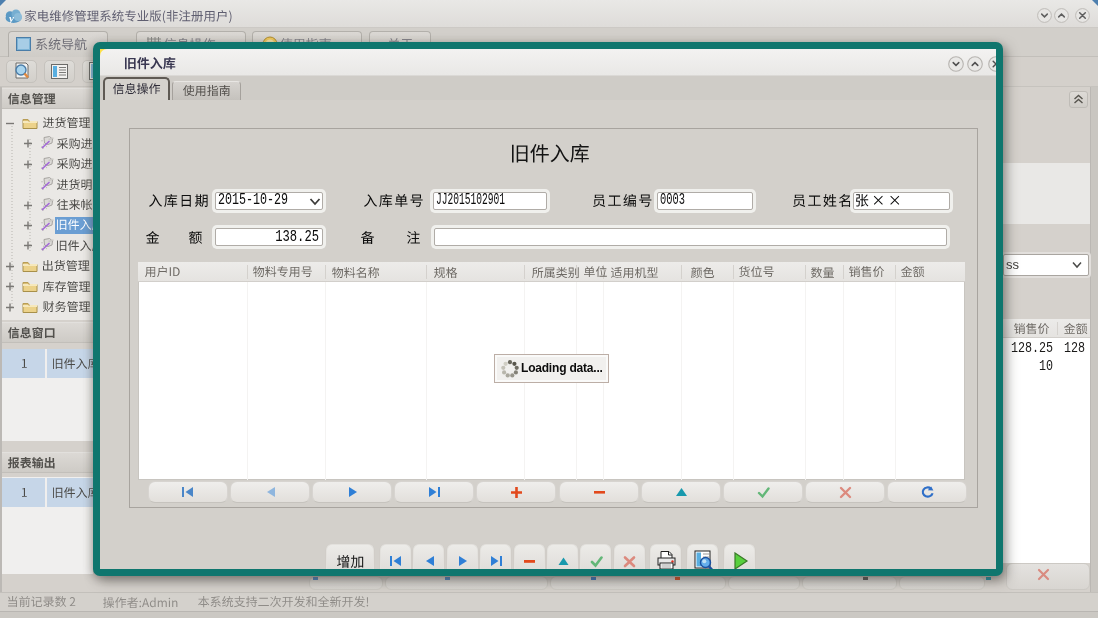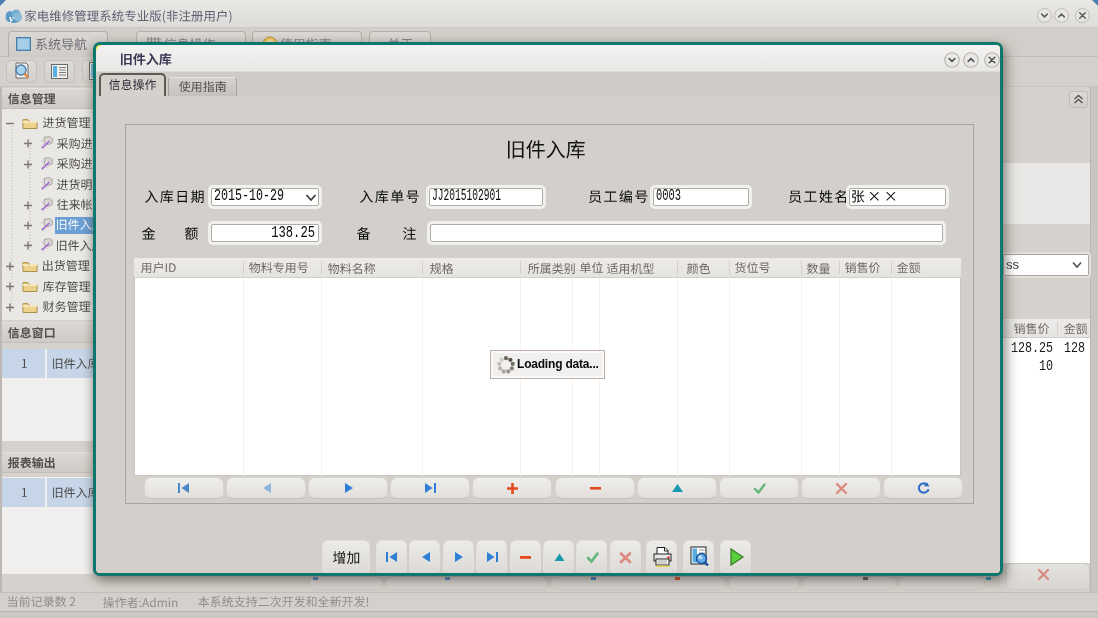--- a/index.html
+++ b/index.html
@@ -296,21 +296,21 @@
     <svg style="position:absolute;left:8.0px;top:596.4px;overflow:visible" width="67.4" height="11.1" viewBox="1.4 -10.1 67.4 11.1">
       <path d="M1.5 -9.2C2.1 -8.4 2.7 -7.2 3.0 -6.4L3.9 -6.8C3.6 -7.6 2.9 -8.7 2.3 -9.6ZM9.6 -9.7C9.3 -8.7 8.6 -7.5 8.1 -6.7L8.9 -6.4C9.4 -7.1 10.1 -8.3 10.6 -9.3ZM1.4 -0.5V0.4H9.5V1.0H10.4V-5.8H6.5V-10.1H5.5V-5.8H1.6V-4.9H9.5V-3.2H2.0V-2.3H9.5V-0.5Z M19.2 -6.2V-1.2H20.1V-6.2ZM21.7 -6.5V-0.2C21.7 0.0 21.6 0.1 21.4 0.1C21.2 0.1 20.6 0.1 19.8 0.0C20.0 0.3 20.1 0.7 20.2 0.9C21.1 0.9 21.7 0.9 22.1 0.8C22.4 0.6 22.6 0.4 22.6 -0.2V-6.5ZM20.7 -10.1C20.4 -9.6 20.0 -8.8 19.5 -8.2H15.9L16.5 -8.4C16.3 -8.9 15.8 -9.6 15.3 -10.1L14.5 -9.8C14.9 -9.3 15.4 -8.7 15.6 -8.2H12.6V-7.4H23.4V-8.2H20.6C20.9 -8.7 21.3 -9.3 21.6 -9.8ZM16.9 -3.6V-2.4H14.2V-3.6ZM16.9 -4.3H14.2V-5.5H16.9ZM13.4 -6.3V0.9H14.2V-1.7H16.9V-0.1C16.9 0.1 16.9 0.1 16.7 0.1C16.5 0.1 16.0 0.1 15.4 0.1C15.5 0.3 15.6 0.7 15.7 0.9C16.5 0.9 17.0 0.9 17.4 0.8C17.7 0.6 17.8 0.4 17.8 -0.1V-6.3Z M25.5 -9.2C26.1 -8.6 27.0 -7.8 27.4 -7.3L28.0 -7.9C27.6 -8.4 26.8 -9.2 26.1 -9.8ZM26.4 0.7V0.7C26.6 0.5 26.9 0.2 28.9 -1.2C28.8 -1.4 28.7 -1.7 28.6 -2.0L27.4 -1.1V-6.3H24.6V-5.4H26.5V-1.1C26.5 -0.5 26.1 -0.1 25.9 0.0C26.1 0.2 26.3 0.5 26.4 0.7ZM29.0 -9.2V-8.3H33.8V-5.3H29.3V-0.7C29.3 0.5 29.7 0.8 31.0 0.8C31.3 0.8 33.5 0.8 33.8 0.8C35.1 0.8 35.4 0.2 35.5 -1.7C35.3 -1.8 34.9 -1.9 34.7 -2.1C34.6 -0.4 34.5 -0.1 33.7 -0.1C33.3 -0.1 31.5 -0.1 31.1 -0.1C30.3 -0.1 30.2 -0.2 30.2 -0.7V-4.4H33.8V-3.8H34.7V-9.2Z M37.6 -3.8C38.4 -3.4 39.3 -2.7 39.8 -2.2L40.4 -2.9C39.9 -3.3 39.0 -3.9 38.2 -4.4ZM37.6 -9.4V-8.6H44.9L44.8 -7.5H38.0V-6.6H44.8L44.7 -5.5H36.8V-4.7H41.5V-2.5C39.8 -1.8 38.0 -1.1 36.8 -0.6L37.3 0.2C38.5 -0.3 40.0 -1.0 41.5 -1.7V-0.0C41.5 0.1 41.5 0.2 41.3 0.2C41.1 0.2 40.4 0.2 39.7 0.2C39.8 0.4 40.0 0.8 40.0 1.0C41.0 1.0 41.6 1.0 41.9 0.9C42.3 0.7 42.4 0.5 42.4 -0.0V-2.8C43.5 -1.3 45.0 -0.1 46.8 0.5C47.0 0.2 47.2 -0.1 47.4 -0.3C46.1 -0.6 45.0 -1.3 44.1 -2.1C44.9 -2.6 45.8 -3.3 46.5 -3.9L45.7 -4.4C45.2 -3.9 44.3 -3.2 43.5 -2.7C43.1 -3.2 42.7 -3.8 42.4 -4.4V-4.7H47.3V-5.5H45.6C45.8 -6.8 45.8 -8.3 45.9 -9.4L45.2 -9.5L45.0 -9.4Z M53.3 -9.9C53.1 -9.4 52.7 -8.7 52.4 -8.3L53.0 -8.0C53.3 -8.4 53.7 -9.0 54.1 -9.5ZM49.1 -9.5C49.4 -9.0 49.7 -8.4 49.8 -7.9L50.5 -8.2C50.4 -8.7 50.1 -9.3 49.7 -9.8ZM52.9 -3.1C52.6 -2.5 52.3 -2.0 51.8 -1.5C51.3 -1.7 50.9 -2.0 50.4 -2.2C50.6 -2.4 50.8 -2.8 51.0 -3.1ZM49.3 -1.8C49.9 -1.6 50.6 -1.3 51.2 -1.0C50.4 -0.4 49.5 -0.1 48.5 0.2C48.6 0.3 48.8 0.6 48.9 0.9C50.0 0.6 51.0 0.1 51.9 -0.6C52.3 -0.4 52.7 -0.1 52.9 0.1L53.5 -0.5C53.2 -0.7 52.9 -0.9 52.5 -1.1C53.1 -1.8 53.6 -2.7 53.9 -3.7L53.4 -3.9L53.3 -3.9H51.3L51.6 -4.5L50.8 -4.6C50.7 -4.4 50.6 -4.1 50.5 -3.9H48.8V-3.1H50.1C49.8 -2.6 49.6 -2.2 49.3 -1.8ZM51.1 -10.1V-7.8H48.6V-7.1H50.8C50.2 -6.3 49.3 -5.6 48.5 -5.2C48.6 -5.1 48.9 -4.7 49.0 -4.5C49.7 -4.9 50.5 -5.6 51.1 -6.3V-4.8H51.9V-6.5C52.5 -6.1 53.2 -5.5 53.5 -5.2L54.0 -5.9C53.7 -6.1 52.7 -6.7 52.1 -7.1H54.4V-7.8H51.9V-10.1ZM55.5 -10.0C55.2 -7.9 54.7 -5.9 53.8 -4.6C54.0 -4.5 54.3 -4.2 54.5 -4.0C54.8 -4.5 55.0 -5.0 55.3 -5.6C55.5 -4.4 55.9 -3.3 56.3 -2.4C55.7 -1.2 54.7 -0.4 53.4 0.3C53.6 0.4 53.8 0.8 53.9 1.0C55.1 0.3 56.1 -0.5 56.8 -1.5C57.4 -0.5 58.1 0.3 59.1 0.9C59.2 0.6 59.5 0.3 59.7 0.1C58.7 -0.4 57.9 -1.3 57.3 -2.4C57.9 -3.6 58.3 -5.1 58.6 -6.9H59.4V-7.8H56.0C56.1 -8.4 56.3 -9.1 56.4 -9.9ZM57.7 -6.9C57.5 -5.5 57.2 -4.3 56.8 -3.3C56.3 -4.4 56.0 -5.6 55.8 -6.9Z M63.2 0.0H68.7V-0.9H66.3C65.9 -0.9 65.3 -0.9 64.9 -0.9C66.9 -2.8 68.3 -4.6 68.3 -6.4C68.3 -7.9 67.3 -9.0 65.8 -9.0C64.6 -9.0 63.9 -8.4 63.2 -7.7L63.8 -7.0C64.3 -7.6 64.9 -8.1 65.6 -8.1C66.7 -8.1 67.2 -7.3 67.2 -6.3C67.2 -4.8 66.0 -3.1 63.2 -0.6Z" fill="#8f8c88"></path>
     </svg>
     <svg style="position:absolute;left:103.0px;top:596.5px;overflow:visible" width="74.4" height="11.1" viewBox="0.4 -10.1 74.4 11.1">
       <path d="M6.3 -8.9H9.1V-7.6H6.3ZM5.5 -9.6V-7.0H9.9V-9.6ZM5.0 -5.8H6.6V-4.4H5.0ZM8.8 -5.8H10.4V-4.4H8.8ZM1.9 -10.1V-7.7H0.6V-6.8H1.9V-4.2C1.4 -4.0 0.9 -3.8 0.4 -3.7L0.7 -2.8L1.9 -3.3V-0.1C1.9 0.0 1.9 0.1 1.7 0.1C1.6 0.1 1.3 0.1 0.9 0.1C1.0 0.3 1.1 0.7 1.1 0.9C1.7 0.9 2.1 0.9 2.4 0.7C2.7 0.6 2.8 0.4 2.8 -0.1V-3.6L3.9 -4.1L3.8 -4.9L2.8 -4.5V-6.8H3.9V-7.7H2.8V-10.1ZM7.3 -3.7V-2.8H4.1V-2.1H6.7C5.9 -1.2 4.6 -0.4 3.3 -0.0C3.5 0.2 3.8 0.5 3.9 0.7C5.1 0.3 6.4 -0.6 7.3 -1.6V1.0H8.1V-1.6C8.9 -0.7 10.0 0.1 11.0 0.6C11.2 0.4 11.4 0.1 11.6 -0.1C10.5 -0.5 9.4 -1.2 8.7 -2.1H11.4V-2.8H8.1V-3.7H11.1V-6.4H8.0V-3.7H7.4V-6.4H4.3V-3.7Z M18.3 -9.9C17.7 -8.2 16.7 -6.4 15.7 -5.3C15.9 -5.2 16.2 -4.8 16.4 -4.7C17.0 -5.4 17.6 -6.2 18.1 -7.2H18.9V0.9H19.8V-2.0H23.4V-2.8H19.8V-4.6H23.3V-5.5H19.8V-7.2H23.5V-8.1H18.5C18.8 -8.6 19.0 -9.2 19.2 -9.7ZM15.4 -10.0C14.7 -8.2 13.6 -6.4 12.4 -5.2C12.6 -5.0 12.9 -4.5 13.0 -4.3C13.4 -4.8 13.8 -5.2 14.1 -5.8V0.9H15.0V-7.2C15.5 -8.0 15.9 -8.9 16.3 -9.8Z M34.0 -9.7C33.6 -9.1 33.2 -8.6 32.7 -8.1V-8.6H29.7V-10.1H28.8V-8.6H25.7V-7.8H28.8V-6.2H24.6V-5.4H29.4C27.8 -4.4 26.1 -3.6 24.4 -3.0C24.6 -2.8 24.8 -2.5 25.0 -2.3C25.7 -2.6 26.4 -2.9 27.2 -3.2V1.0H28.1V0.6H33.0V0.9H33.9V-4.2H28.9C29.6 -4.5 30.2 -5.0 30.8 -5.4H35.4V-6.2H31.9C33.0 -7.1 34.0 -8.1 34.8 -9.3ZM29.7 -6.2V-7.8H32.4C31.8 -7.2 31.2 -6.7 30.5 -6.2ZM28.1 -1.5H33.0V-0.2H28.1ZM28.1 -2.2V-3.4H33.0V-2.2Z M37.7 -4.7C38.1 -4.7 38.5 -5.0 38.5 -5.5C38.5 -6.0 38.1 -6.4 37.7 -6.4C37.2 -6.4 36.9 -6.0 36.9 -5.5C36.9 -5.0 37.2 -4.7 37.7 -4.7ZM37.7 0.2C38.1 0.2 38.5 -0.2 38.5 -0.7C38.5 -1.2 38.1 -1.5 37.7 -1.5C37.2 -1.5 36.9 -1.2 36.9 -0.7C36.9 -0.2 37.2 0.2 37.7 0.2Z M39.4 0.0H40.5L41.4 -2.7H44.6L45.4 0.0H46.6L43.6 -8.8H42.4ZM41.6 -3.6 42.1 -4.9C42.4 -5.9 42.7 -6.9 42.9 -7.9H43.0C43.3 -6.9 43.5 -5.9 43.9 -4.9L44.3 -3.6Z M50.0 0.2C50.7 0.2 51.4 -0.3 51.9 -0.8H52.0L52.1 0.0H53.0V-9.6H51.9V-7.0L51.9 -5.9C51.3 -6.4 50.9 -6.7 50.1 -6.7C48.6 -6.7 47.3 -5.4 47.3 -3.3C47.3 -1.1 48.3 0.2 50.0 0.2ZM50.2 -0.8C49.1 -0.8 48.4 -1.7 48.4 -3.3C48.4 -4.8 49.2 -5.8 50.3 -5.8C50.8 -5.8 51.3 -5.6 51.9 -5.1V-1.7C51.3 -1.1 50.8 -0.8 50.2 -0.8Z M55.2 0.0H56.3V-4.7C56.9 -5.4 57.4 -5.7 57.9 -5.7C58.7 -5.7 59.1 -5.2 59.1 -4.0V0.0H60.2V-4.7C60.8 -5.4 61.4 -5.7 61.9 -5.7C62.7 -5.7 63.1 -5.2 63.1 -4.0V0.0H64.2V-4.1C64.2 -5.8 63.5 -6.7 62.2 -6.7C61.4 -6.7 60.7 -6.2 60.0 -5.4C59.8 -6.2 59.2 -6.7 58.2 -6.7C57.5 -6.7 56.8 -6.2 56.2 -5.6H56.2L56.1 -6.5H55.2Z M66.3 0.0H67.4V-6.5H66.3ZM66.8 -7.9C67.3 -7.9 67.6 -8.1 67.6 -8.6C67.6 -9.0 67.3 -9.3 66.8 -9.3C66.4 -9.3 66.1 -9.0 66.1 -8.6C66.1 -8.1 66.4 -7.9 66.8 -7.9Z M69.6 0.0H70.7V-4.7C71.3 -5.4 71.8 -5.7 72.5 -5.7C73.3 -5.7 73.7 -5.2 73.7 -4.0V0.0H74.8V-4.1C74.8 -5.8 74.2 -6.7 72.8 -6.7C71.9 -6.7 71.2 -6.2 70.6 -5.6H70.6L70.5 -6.5H69.6Z" fill="#8f8c88"></path>
     </svg>
     <svg style="position:absolute;left:198.0px;top:596.4px;overflow:visible" width="170.3" height="11.2" viewBox="0.4 -10.2 170.3 11.2">
       <path d="M5.5 -10.1V-7.5H0.8V-6.6H4.4C3.5 -4.6 2.0 -2.7 0.4 -1.7C0.7 -1.5 1.0 -1.2 1.1 -0.9C2.8 -2.1 4.4 -4.3 5.3 -6.6H5.5V-2.2H2.7V-1.3H5.5V1.0H6.5V-1.3H9.3V-2.2H6.5V-6.6H6.6C7.5 -4.3 9.1 -2.1 10.9 -1.0C11.0 -1.2 11.4 -1.6 11.6 -1.8C9.9 -2.7 8.4 -4.6 7.5 -6.6H11.2V-7.5H6.5V-10.1Z M15.4 -2.7C14.8 -1.8 13.8 -0.9 12.8 -0.4C13.1 -0.2 13.5 0.1 13.6 0.2C14.5 -0.4 15.6 -1.4 16.3 -2.4ZM19.6 -2.3C20.6 -1.5 21.9 -0.4 22.5 0.3L23.2 -0.3C22.6 -1.0 21.3 -2.0 20.3 -2.7ZM20.0 -5.3C20.3 -5.0 20.6 -4.7 20.9 -4.4L15.7 -4.0C17.5 -4.9 19.3 -6.0 21.1 -7.3L20.4 -7.9C19.8 -7.4 19.1 -7.0 18.5 -6.5L15.5 -6.4C16.4 -7.0 17.3 -7.8 18.1 -8.6C19.6 -8.7 21.1 -9.0 22.3 -9.2L21.6 -10.0C19.7 -9.5 16.2 -9.2 13.3 -9.0C13.4 -8.8 13.5 -8.5 13.5 -8.3C14.6 -8.3 15.7 -8.4 16.8 -8.5C16.0 -7.7 15.1 -6.9 14.8 -6.7C14.5 -6.5 14.2 -6.3 13.9 -6.3C14.0 -6.0 14.2 -5.6 14.2 -5.4C14.4 -5.5 14.8 -5.6 17.3 -5.7C16.2 -5.1 15.4 -4.6 14.9 -4.4C14.2 -4.1 13.7 -3.8 13.3 -3.8C13.4 -3.5 13.5 -3.1 13.5 -2.9C13.9 -3.1 14.4 -3.1 17.7 -3.4V-0.2C17.7 -0.1 17.6 -0.1 17.4 -0.0C17.2 -0.0 16.6 -0.0 15.8 -0.1C16.0 0.2 16.1 0.6 16.2 0.8C17.1 0.8 17.7 0.8 18.1 0.7C18.5 0.5 18.6 0.3 18.6 -0.2V-3.5L21.6 -3.7C21.9 -3.3 22.2 -2.9 22.4 -2.6L23.1 -3.0C22.6 -3.8 21.6 -4.9 20.7 -5.7Z M32.4 -4.2V-0.4C32.4 0.5 32.6 0.7 33.4 0.7C33.6 0.7 34.3 0.7 34.5 0.7C35.2 0.7 35.4 0.3 35.5 -1.4C35.3 -1.4 34.9 -1.6 34.7 -1.7C34.7 -0.3 34.6 -0.1 34.4 -0.1C34.2 -0.1 33.7 -0.1 33.6 -0.1C33.3 -0.1 33.3 -0.1 33.3 -0.4V-4.2ZM30.1 -4.2C30.0 -1.8 29.8 -0.5 27.8 0.2C28.0 0.4 28.3 0.7 28.4 0.9C30.5 0.0 30.9 -1.5 31.0 -4.2ZM24.5 -0.6 24.7 0.3C25.8 -0.1 27.2 -0.5 28.5 -1.0L28.4 -1.8C27.0 -1.3 25.5 -0.9 24.5 -0.6ZM31.1 -9.9C31.4 -9.4 31.7 -8.7 31.8 -8.3H28.9V-7.5H31.0C30.5 -6.8 29.7 -5.7 29.4 -5.4C29.2 -5.2 28.9 -5.1 28.6 -5.1C28.7 -4.9 28.9 -4.4 28.9 -4.2C29.3 -4.3 29.8 -4.4 34.1 -4.8C34.3 -4.5 34.5 -4.2 34.6 -3.9L35.4 -4.3C35.0 -5.0 34.2 -6.2 33.6 -7.0L32.9 -6.6C33.2 -6.3 33.4 -5.9 33.7 -5.5L30.4 -5.2C30.9 -5.9 31.6 -6.8 32.1 -7.5H35.4V-8.3H31.9L32.7 -8.6C32.5 -9.0 32.2 -9.6 32.0 -10.1ZM24.7 -5.1C24.9 -5.2 25.2 -5.2 26.6 -5.4C26.1 -4.7 25.6 -4.1 25.4 -3.9C25.0 -3.4 24.8 -3.1 24.5 -3.1C24.6 -2.8 24.7 -2.4 24.8 -2.2C25.0 -2.3 25.5 -2.5 28.4 -3.1C28.4 -3.3 28.4 -3.7 28.4 -3.9L26.1 -3.5C27.1 -4.5 28.0 -5.8 28.7 -7.1L27.9 -7.6C27.7 -7.1 27.4 -6.7 27.2 -6.3L25.7 -6.1C26.4 -7.1 27.2 -8.4 27.7 -9.7L26.8 -10.1C26.3 -8.7 25.4 -7.1 25.1 -6.7C24.8 -6.3 24.6 -6.0 24.4 -6.0C24.5 -5.7 24.7 -5.3 24.7 -5.1Z M41.5 -10.1V-8.2H36.9V-7.4H41.5V-5.5H37.5V-4.6H38.8L38.5 -4.5C39.1 -3.2 40.0 -2.2 41.2 -1.3C39.8 -0.6 38.1 -0.2 36.4 0.1C36.6 0.3 36.8 0.7 36.9 1.0C38.8 0.6 40.5 0.1 42.0 -0.8C43.4 0.1 45.0 0.6 47.0 0.9C47.1 0.6 47.4 0.3 47.6 0.0C45.8 -0.2 44.2 -0.6 42.9 -1.3C44.3 -2.3 45.4 -3.5 46.1 -5.2L45.4 -5.5L45.3 -5.5H42.4V-7.4H47.1V-8.2H42.4V-10.1ZM39.4 -4.6H44.7C44.1 -3.4 43.2 -2.5 42.0 -1.8C40.9 -2.5 40.0 -3.5 39.4 -4.6Z M53.4 -2.4C53.9 -1.8 54.5 -0.9 54.7 -0.3L55.4 -0.8C55.2 -1.4 54.6 -2.2 54.1 -2.8ZM55.5 -10.0V-8.5H53.0V-7.7H55.5V-6.2H52.3V-5.4H57.1V-4.0H52.5V-3.2H57.1V-0.1C57.1 0.0 57.0 0.1 56.9 0.1C56.7 0.1 56.1 0.1 55.4 0.1C55.5 0.3 55.6 0.7 55.7 0.9C56.5 0.9 57.1 0.9 57.5 0.8C57.9 0.7 58.0 0.4 58.0 -0.1V-3.2H59.4V-4.0H58.0V-5.4H59.5V-6.2H56.4V-7.7H58.9V-8.5H56.4V-10.0ZM50.1 -10.1V-7.7H48.5V-6.8H50.1V-4.2C49.4 -4.0 48.8 -3.8 48.3 -3.7L48.6 -2.8L50.1 -3.3V-0.1C50.1 0.0 50.0 0.1 49.8 0.1C49.7 0.1 49.2 0.1 48.7 0.1C48.8 0.3 48.9 0.7 49.0 0.9C49.7 0.9 50.2 0.9 50.5 0.8C50.8 0.6 50.9 0.4 50.9 -0.1V-3.6L52.2 -4.0L52.1 -4.8L50.9 -4.5V-6.8H52.2V-7.7H50.9V-10.1Z M61.7 -8.4V-7.4H70.3V-8.4ZM60.7 -1.2V-0.2H71.3V-1.2Z M72.7 -8.6C73.5 -8.1 74.5 -7.4 75.0 -6.9L75.6 -7.7C75.1 -8.2 74.0 -8.8 73.2 -9.3ZM72.5 -0.9 73.3 -0.3C74.1 -1.3 75.0 -2.7 75.7 -3.9L75.0 -4.5C74.2 -3.2 73.2 -1.8 72.5 -0.9ZM77.4 -10.1C77.1 -8.2 76.4 -6.3 75.5 -5.1C75.7 -5.0 76.2 -4.8 76.3 -4.6C76.8 -5.3 77.2 -6.2 77.6 -7.2H82.0C81.8 -6.3 81.4 -5.4 81.2 -4.8C81.4 -4.7 81.7 -4.6 81.9 -4.5C82.3 -5.3 82.9 -6.6 83.2 -7.7L82.5 -8.1L82.3 -8.0H77.9C78.1 -8.6 78.3 -9.3 78.4 -9.9ZM78.8 -6.6V-5.8C78.8 -4.1 78.6 -1.5 74.9 0.3C75.1 0.5 75.4 0.8 75.6 1.0C77.9 -0.2 79.0 -1.7 79.4 -3.2C80.1 -1.3 81.2 0.1 82.9 0.9C83.1 0.6 83.3 0.3 83.5 0.1C81.4 -0.7 80.3 -2.5 79.8 -4.9C79.8 -5.2 79.8 -5.5 79.8 -5.8V-6.6Z M91.8 -8.4V-5.0H88.4V-5.5V-8.4ZM84.6 -5.0V-4.2H87.5C87.3 -2.5 86.7 -0.9 84.6 0.3C84.9 0.5 85.2 0.8 85.4 1.0C87.6 -0.4 88.2 -2.3 88.4 -4.2H91.8V1.0H92.7V-4.2H95.4V-5.0H92.7V-8.4H95.0V-9.3H85.1V-8.4H87.5V-5.5L87.5 -5.0Z M104.1 -9.5C104.6 -8.9 105.3 -8.2 105.6 -7.7L106.3 -8.2C106.0 -8.6 105.3 -9.4 104.8 -9.9ZM97.7 -6.3C97.8 -6.4 98.3 -6.5 99.0 -6.5H100.7C99.9 -4.0 98.6 -2.0 96.4 -0.7C96.6 -0.5 96.9 -0.2 97.0 0.0C98.6 -0.9 99.7 -2.2 100.6 -3.7C101.1 -2.8 101.7 -2.0 102.4 -1.3C101.3 -0.6 100.1 -0.1 98.9 0.2C99.0 0.4 99.3 0.7 99.4 1.0C100.7 0.6 102.0 0.1 103.1 -0.7C104.2 0.1 105.5 0.6 107.0 1.0C107.1 0.7 107.4 0.4 107.6 0.2C106.1 -0.1 104.8 -0.6 103.8 -1.3C104.8 -2.2 105.6 -3.4 106.1 -5.0L105.5 -5.2L105.3 -5.2H101.3C101.4 -5.6 101.6 -6.0 101.7 -6.5H107.2L107.2 -7.3H102.0C102.2 -8.2 102.3 -9.0 102.4 -10.0L101.4 -10.1C101.3 -9.1 101.1 -8.2 100.9 -7.3H98.7C99.1 -8.0 99.4 -8.8 99.6 -9.6L98.7 -9.7C98.5 -8.8 98.0 -7.8 97.9 -7.6C97.7 -7.3 97.6 -7.2 97.4 -7.1C97.5 -6.9 97.7 -6.5 97.7 -6.3ZM103.1 -1.8C102.2 -2.5 101.6 -3.4 101.1 -4.3H104.9C104.5 -3.3 103.8 -2.5 103.1 -1.8Z M114.4 -9.0V0.4H115.2V-0.6H117.9V0.3H118.8V-9.0ZM115.2 -1.4V-8.1H117.9V-1.4ZM113.3 -10.0C112.2 -9.5 110.3 -9.2 108.7 -9.0C108.8 -8.8 108.9 -8.4 109.0 -8.2C109.6 -8.3 110.3 -8.4 111.0 -8.5V-6.5H108.6V-5.7H110.7C110.2 -4.2 109.2 -2.5 108.3 -1.6C108.5 -1.4 108.7 -1.0 108.8 -0.8C109.6 -1.6 110.4 -3.0 111.0 -4.4V0.9H111.9V-4.4C112.4 -3.7 113.0 -2.8 113.3 -2.3L113.9 -3.0C113.6 -3.4 112.3 -4.9 111.9 -5.4V-5.7H114.0V-6.5H111.9V-8.7C112.6 -8.9 113.3 -9.0 113.9 -9.3Z M125.9 -10.2C124.7 -8.3 122.5 -6.5 120.3 -5.5C120.5 -5.4 120.8 -5.1 120.9 -4.8C121.4 -5.1 121.9 -5.3 122.4 -5.6V-4.8H125.5V-3.0H122.4V-2.2H125.5V-0.2H120.9V0.6H131.1V-0.2H126.5V-2.2H129.7V-3.0H126.5V-4.8H129.7V-5.6C130.2 -5.3 130.6 -5.0 131.1 -4.8C131.2 -5.0 131.5 -5.3 131.7 -5.5C129.8 -6.6 128.0 -7.8 126.5 -9.5L126.7 -9.8ZM122.4 -5.7C123.8 -6.5 125.0 -7.6 126.0 -8.9C127.1 -7.6 128.4 -6.6 129.7 -5.7Z M136.3 -2.6C136.7 -2.0 137.1 -1.1 137.3 -0.6L137.9 -1.0C137.8 -1.5 137.3 -2.3 136.9 -2.9ZM133.6 -2.8C133.4 -2.1 133.0 -1.3 132.5 -0.8C132.7 -0.7 133.0 -0.5 133.1 -0.4C133.6 -0.9 134.1 -1.8 134.4 -2.6ZM138.6 -8.9V-4.8C138.6 -3.2 138.5 -1.1 137.5 0.3C137.7 0.4 138.1 0.7 138.2 0.9C139.3 -0.7 139.5 -3.1 139.5 -4.8V-5.2H141.3V0.9H142.2V-5.2H143.5V-6.0H139.5V-8.3C140.7 -8.5 142.1 -8.8 143.1 -9.2L142.4 -9.9C141.5 -9.5 140.0 -9.1 138.6 -8.9ZM134.6 -9.9C134.8 -9.6 135.0 -9.2 135.1 -8.8H132.7V-8.1H138.0V-8.8H136.0C135.9 -9.2 135.6 -9.7 135.4 -10.1ZM136.5 -8.0C136.4 -7.5 136.1 -6.6 135.9 -6.1H132.6V-5.3H135.0V-4.1H132.6V-3.3H135.0V-0.2C135.0 -0.1 135.0 -0.1 134.9 -0.1C134.7 -0.0 134.4 -0.0 133.9 -0.1C134.1 0.2 134.2 0.5 134.2 0.7C134.8 0.7 135.2 0.7 135.5 0.6C135.8 0.4 135.8 0.2 135.8 -0.2V-3.3H138.1V-4.1H135.8V-5.3H138.2V-6.1H136.7C136.9 -6.6 137.1 -7.2 137.4 -7.8ZM133.5 -7.8C133.8 -7.3 133.9 -6.6 134.0 -6.1L134.8 -6.3C134.7 -6.8 134.5 -7.5 134.2 -8.0Z M151.8 -8.4V-5.0H148.4V-5.5V-8.4ZM144.6 -5.0V-4.2H147.5C147.3 -2.5 146.7 -0.9 144.6 0.3C144.9 0.5 145.2 0.8 145.4 1.0C147.6 -0.4 148.2 -2.3 148.4 -4.2H151.8V1.0H152.7V-4.2H155.4V-5.0H152.7V-8.4H155.0V-9.3H145.1V-8.4H147.5V-5.5L147.5 -5.0Z M164.1 -9.5C164.6 -8.9 165.3 -8.2 165.6 -7.7L166.3 -8.2C166.0 -8.6 165.3 -9.4 164.8 -9.9ZM157.7 -6.3C157.8 -6.4 158.3 -6.5 159.0 -6.5H160.7C159.9 -4.0 158.6 -2.0 156.4 -0.7C156.6 -0.5 156.9 -0.2 157.0 0.0C158.6 -0.9 159.7 -2.2 160.6 -3.7C161.1 -2.8 161.7 -2.0 162.4 -1.3C161.3 -0.6 160.1 -0.1 158.9 0.2C159.0 0.4 159.3 0.7 159.4 1.0C160.7 0.6 162.0 0.1 163.1 -0.7C164.2 0.1 165.5 0.6 167.0 1.0C167.1 0.7 167.4 0.4 167.6 0.2C166.1 -0.1 164.8 -0.6 163.8 -1.3C164.8 -2.2 165.6 -3.4 166.1 -5.0L165.5 -5.2L165.3 -5.2H161.3C161.4 -5.6 161.6 -6.0 161.7 -6.5H167.2L167.2 -7.3H162.0C162.2 -8.2 162.3 -9.0 162.4 -10.0L161.4 -10.1C161.3 -9.1 161.1 -8.2 160.9 -7.3H158.7C159.1 -8.0 159.4 -8.8 159.6 -9.6L158.7 -9.7C158.5 -8.8 158.0 -7.8 157.9 -7.6C157.7 -7.3 157.6 -7.2 157.4 -7.1C157.5 -6.9 157.7 -6.5 157.7 -6.3ZM163.1 -1.8C162.2 -2.5 161.6 -3.4 161.1 -4.3H164.9C164.5 -3.3 163.8 -2.5 163.1 -1.8Z M169.6 -2.7H170.3L170.5 -7.7L170.5 -9.0H169.4L169.4 -7.7ZM169.9 0.2C170.4 0.2 170.7 -0.2 170.7 -0.7C170.7 -1.2 170.4 -1.5 169.9 -1.5C169.5 -1.5 169.1 -1.2 169.1 -0.7C169.1 -0.2 169.5 0.2 169.9 0.2Z" fill="#8f8c88"></path>
     </svg>
     <div style="position:absolute;left:0px;top:611px;width:1098px;height:7px;background:#cbc8c3;border-top:1px solid #b9b6b2"></div>
-    <div style="position:absolute;left:93px;top:42px;width:910px;height:534px;background:#fde047;border:3px solid #0f766e;border-radius:7px;box-shadow:4px 5px 12px rgba(70,65,60,.5),-2px 2px 8px rgba(70,65,60,.3);overflow:hidden">
+    <div style="position:absolute;left:93px;top:42px;width:910px;height:534px;background:#fde047;border:7px solid #0f766e;border-radius:7px;box-shadow:4px 5px 12px rgba(70,65,60,.5),-2px 2px 8px rgba(70,65,60,.3);overflow:hidden">
       <div style="position:absolute;left:0px;top:0px;width:908px;height:27px;background:linear-gradient(#f3f2f1,#e9e8e6);border-bottom:1px solid #dbd9d6;border-radius:7px 7px 0 0"></div>
       <svg style="position:absolute;left:25.0px;top:8.3px;overflow:visible" width="50.3" height="12.3" viewBox="1.2 -11.1 50.3 12.3">
         <path d="M1.2 -10.6V1.2H2.8V-10.6ZM4.4 -10.2V1.2H6.0V0.2H10.2V1.1H11.8V-10.2ZM6.0 -1.2V-4.4H10.2V-1.2ZM6.0 -5.8V-8.8H10.2V-5.8Z M17.1 -4.7V-3.2H20.6V1.2H22.2V-3.2H25.6V-4.7H22.2V-7.0H24.9V-8.5H22.2V-10.9H20.6V-8.5H19.6C19.7 -9.0 19.8 -9.5 19.9 -10.0L18.4 -10.3C18.1 -8.7 17.6 -7.1 16.9 -6.0C17.3 -5.9 17.9 -5.5 18.2 -5.3C18.5 -5.8 18.8 -6.4 19.0 -7.0H20.6V-4.7ZM16.1 -11.0C15.5 -9.1 14.4 -7.3 13.2 -6.1C13.5 -5.7 13.9 -4.9 14.1 -4.5C14.3 -4.8 14.6 -5.1 14.9 -5.4V1.1H16.3V-7.7C16.8 -8.6 17.3 -9.6 17.6 -10.5Z M29.5 -9.6C30.3 -9.1 31.0 -8.4 31.6 -7.6C30.8 -4.2 29.2 -1.6 26.4 -0.3C26.8 0.0 27.6 0.7 27.8 1.0C30.2 -0.4 31.8 -2.6 32.8 -5.6C34.2 -3.1 35.3 -0.4 38.0 1.1C38.1 0.6 38.5 -0.3 38.7 -0.7C34.5 -3.4 34.7 -7.9 30.5 -11.0Z M45.0 -10.8C45.1 -10.5 45.3 -10.1 45.4 -9.8H40.4V-6.2C40.4 -4.3 40.4 -1.5 39.3 0.3C39.6 0.5 40.3 0.9 40.6 1.2C41.8 -0.8 42.0 -4.0 42.0 -6.2V-8.4H45.0C44.9 -8.0 44.7 -7.6 44.6 -7.2H42.5V-5.8H43.9C43.7 -5.4 43.6 -5.1 43.5 -5.0C43.2 -4.6 43.0 -4.3 42.7 -4.3C42.9 -3.8 43.1 -3.1 43.2 -2.8C43.3 -2.9 43.9 -3.0 44.5 -3.0H46.5V-1.9H42.1V-0.5H46.5V1.2H48.0V-0.5H51.5V-1.9H48.0V-3.0H50.6L50.6 -4.3H48.0V-5.4H46.5V-4.3H44.7C45.0 -4.8 45.3 -5.3 45.6 -5.8H51.0V-7.2H46.3L46.6 -7.9L45.2 -8.4H51.5V-9.8H47.1C47.0 -10.2 46.8 -10.7 46.6 -11.1Z" fill="#3a3852"></path>
       </svg>
       <svg style="position:absolute;left:847.5px;top:6.5px;" width="16" height="16" viewBox="0 0 16 16">
         <circle cx="8" cy="8" r="7.3" fill="#e9e8e6" stroke="#b7b4b0" stroke-width="1.1"></circle>
         <path d="M-2.8 -1.4L0 1.4L2.8 -1.4" transform="translate(8,8)" stroke="#4f4f4f" stroke-width="1.5" fill="none" stroke-linecap="round"></path>
       </svg>
       <svg style="position:absolute;left:866.5px;top:6.5px;" width="16" height="16" viewBox="0 0 16 16">
         <circle cx="8" cy="8" r="7.3" fill="#e9e8e6" stroke="#b7b4b0" stroke-width="1.1"></circle>

